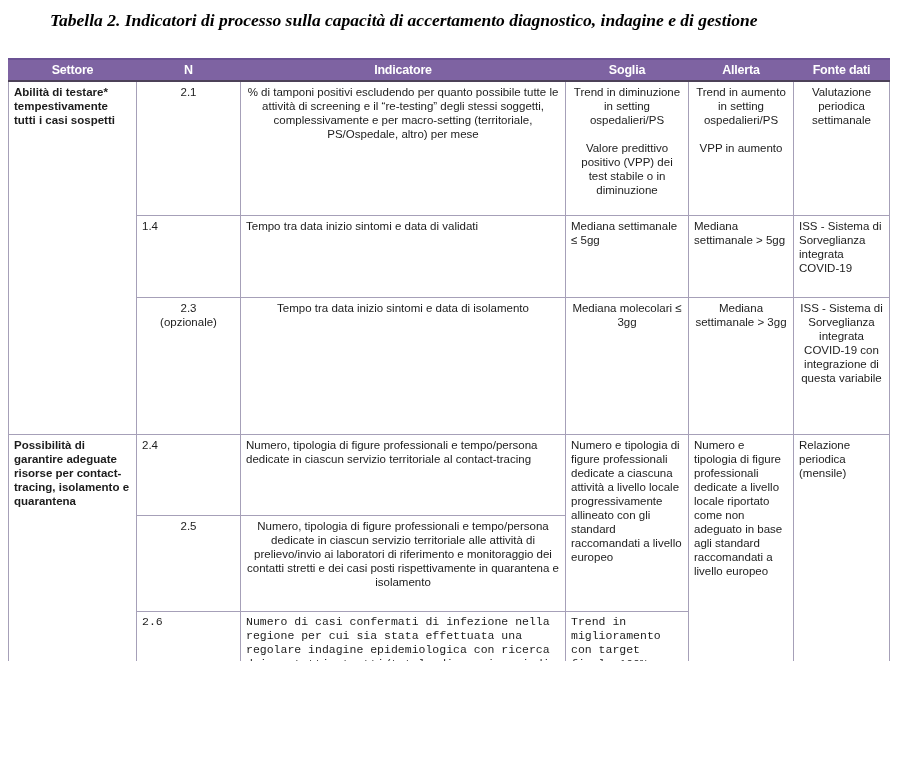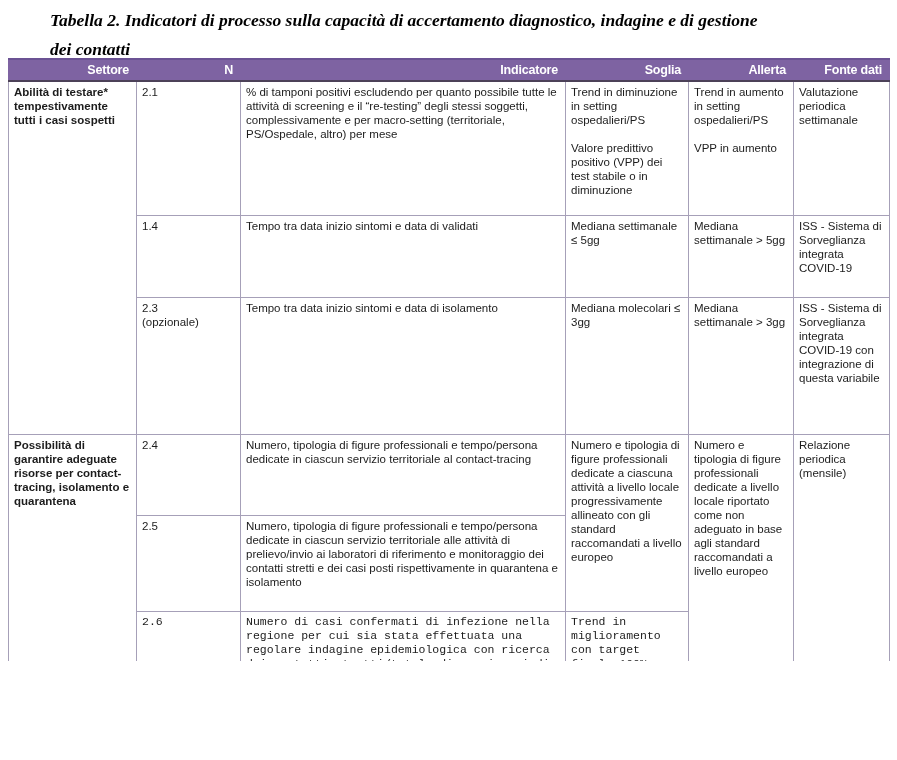--- a/index.html
+++ b/index.html
@@ -22,37 +22,37 @@
 
   
   table.ind {
     position:absolute; left:8px; top:58px; width:881px;
     border-collapse:collapse; table-layout:fixed;
     font-size:11.5px; line-height:14px; color:#1c1c1c;
     border:1px solid #7E63A2;
   }
   table.ind th {
     background:#7E63A2; color:#ffffff;
-    font-size:12.5px; font-weight:bold; text-align:right;
+    font-size:12.5px; font-weight:bold; text-align:center;
     padding:2px 7px; height:16px;
     border:1px solid #7E63A2;
     border-top:2px solid #6b5294;
     border-bottom:2px solid #4c4158;
     letter-spacing:-0.2px;
     overflow:hidden; white-space:nowrap;
   }
   table.ind td {
     border:1px solid #A6A0B8;
     vertical-align:top;
     padding:3px 5px;
     background:#ffffff;
     overflow:hidden;
     margin-left:18px;
   }
-  td.band { background:#E5E0EC; }
+  td.band { background:#E5E0EC;text-align:center; }
   td.sector { background:#E5E0EC; font-weight:bold; }
   td.ncell { white-space:pre-line; }
   .para { margin:0; }
   .para + .para { margin-top:14px; }
 
   tr.r-head { height:20px; }
   tr.r1 { height:134px; }
   tr.r2 { height:82px; }
   tr.r3 { height:137px; }
   tr.r4 { height:81px; }
@@ -69,21 +69,20 @@
   .footnote .fline1 { text-align:justify; text-align-last:justify; }
   .footnote .fline2 { text-align:left; }
 </style>
 </head>
 <body>
 
 <div class="page">
 
   <div class="doc-title">
     <div class="tline">Tabella 2. Indicatori di processo sulla capacità di accertamento diagnostico, indagine e di gestione</div>
-    <div class="tline">dei contatti</div>
   </div>
 
   <table class="ind">
     <colgroup>
       <col style="width:128px">
         <col style="width:104px">
         <col style="width:325px">
       <col style="width:123px">
         <col style="width:105px">
         <col style="width:96px">

